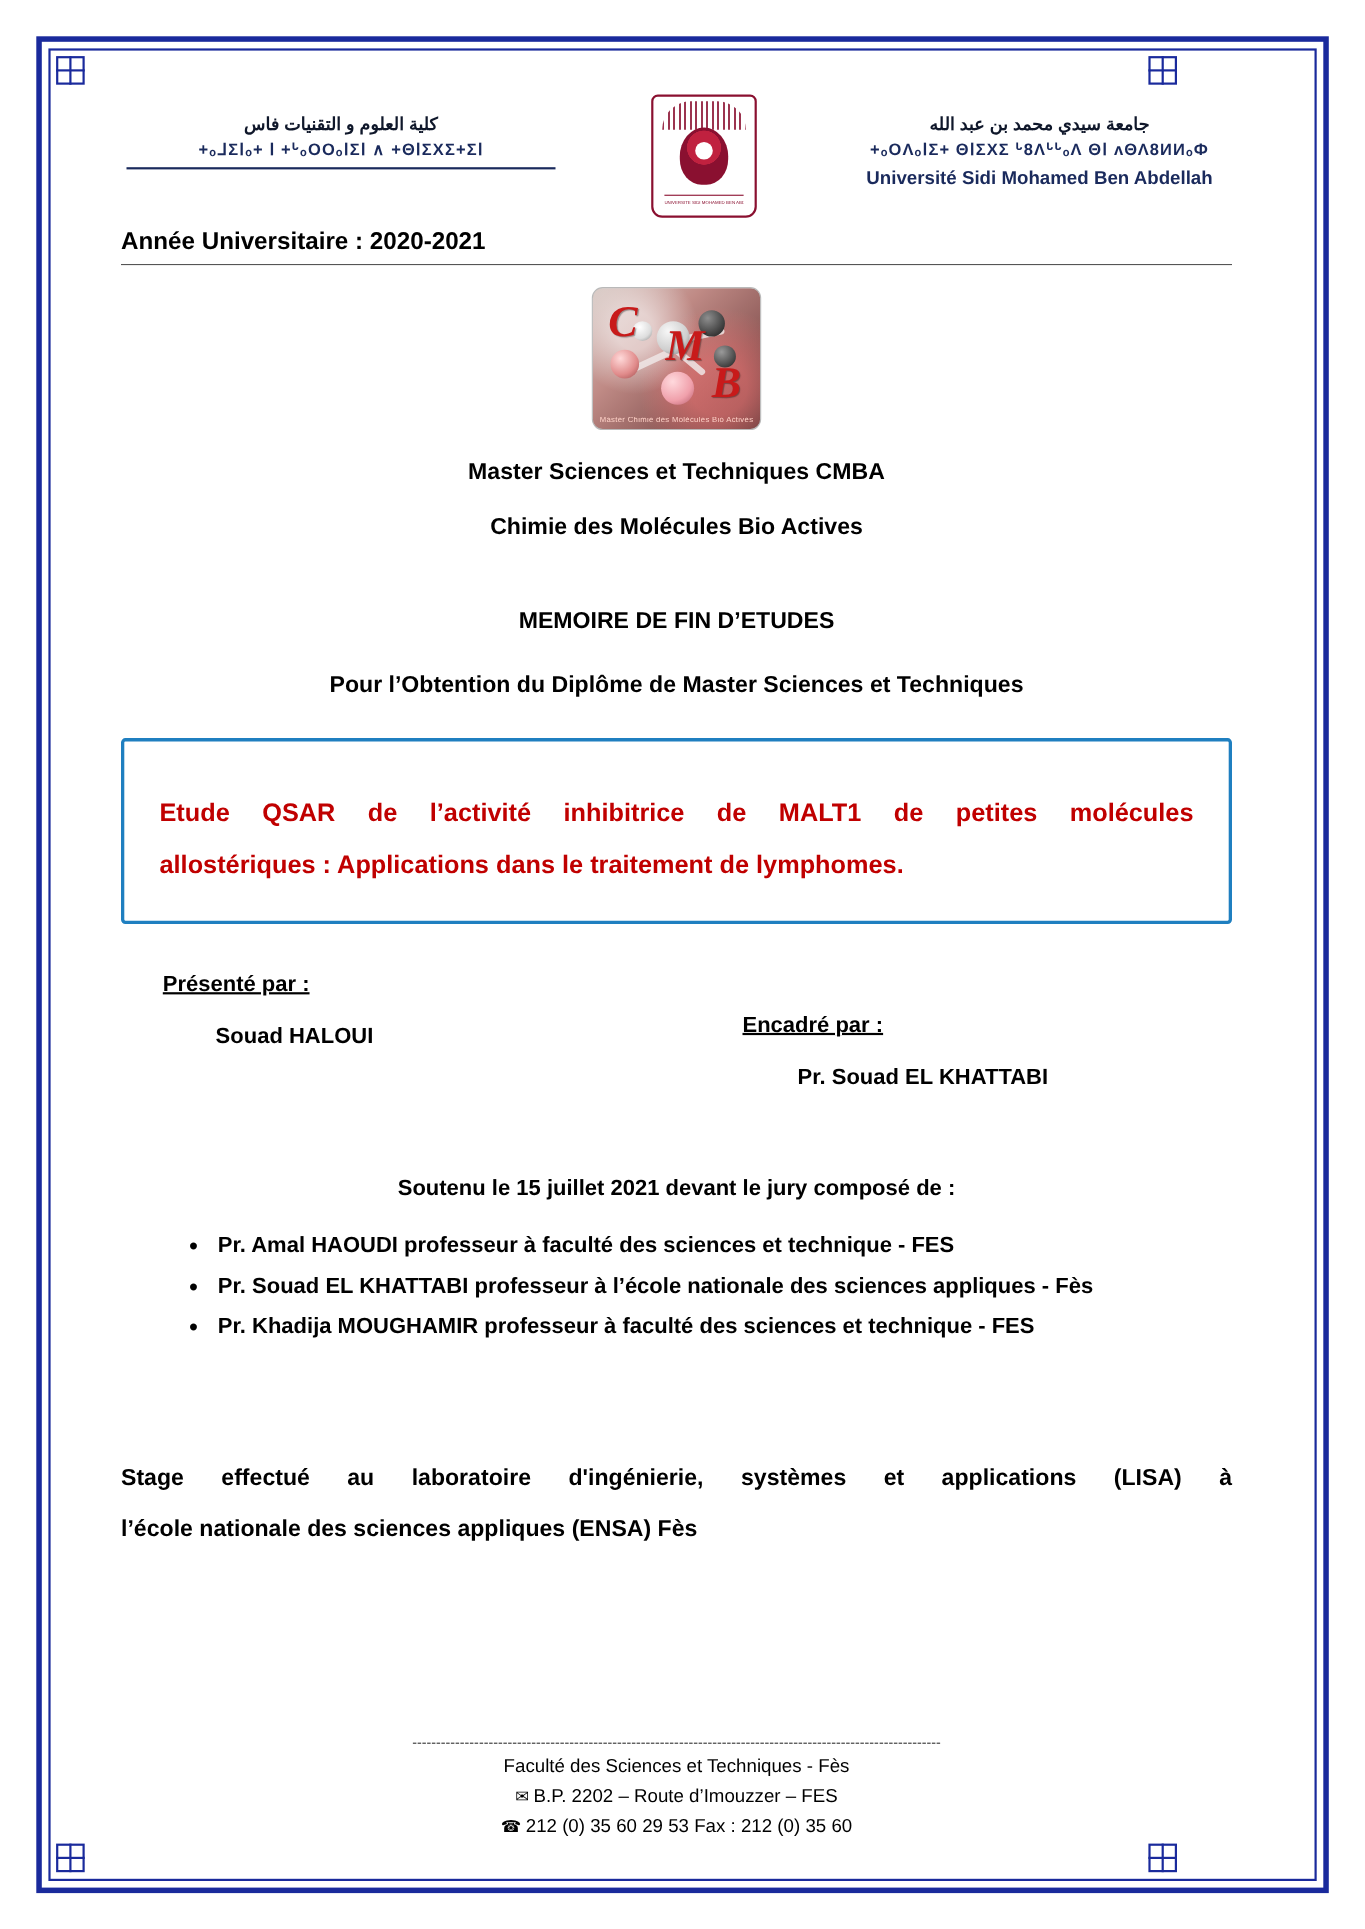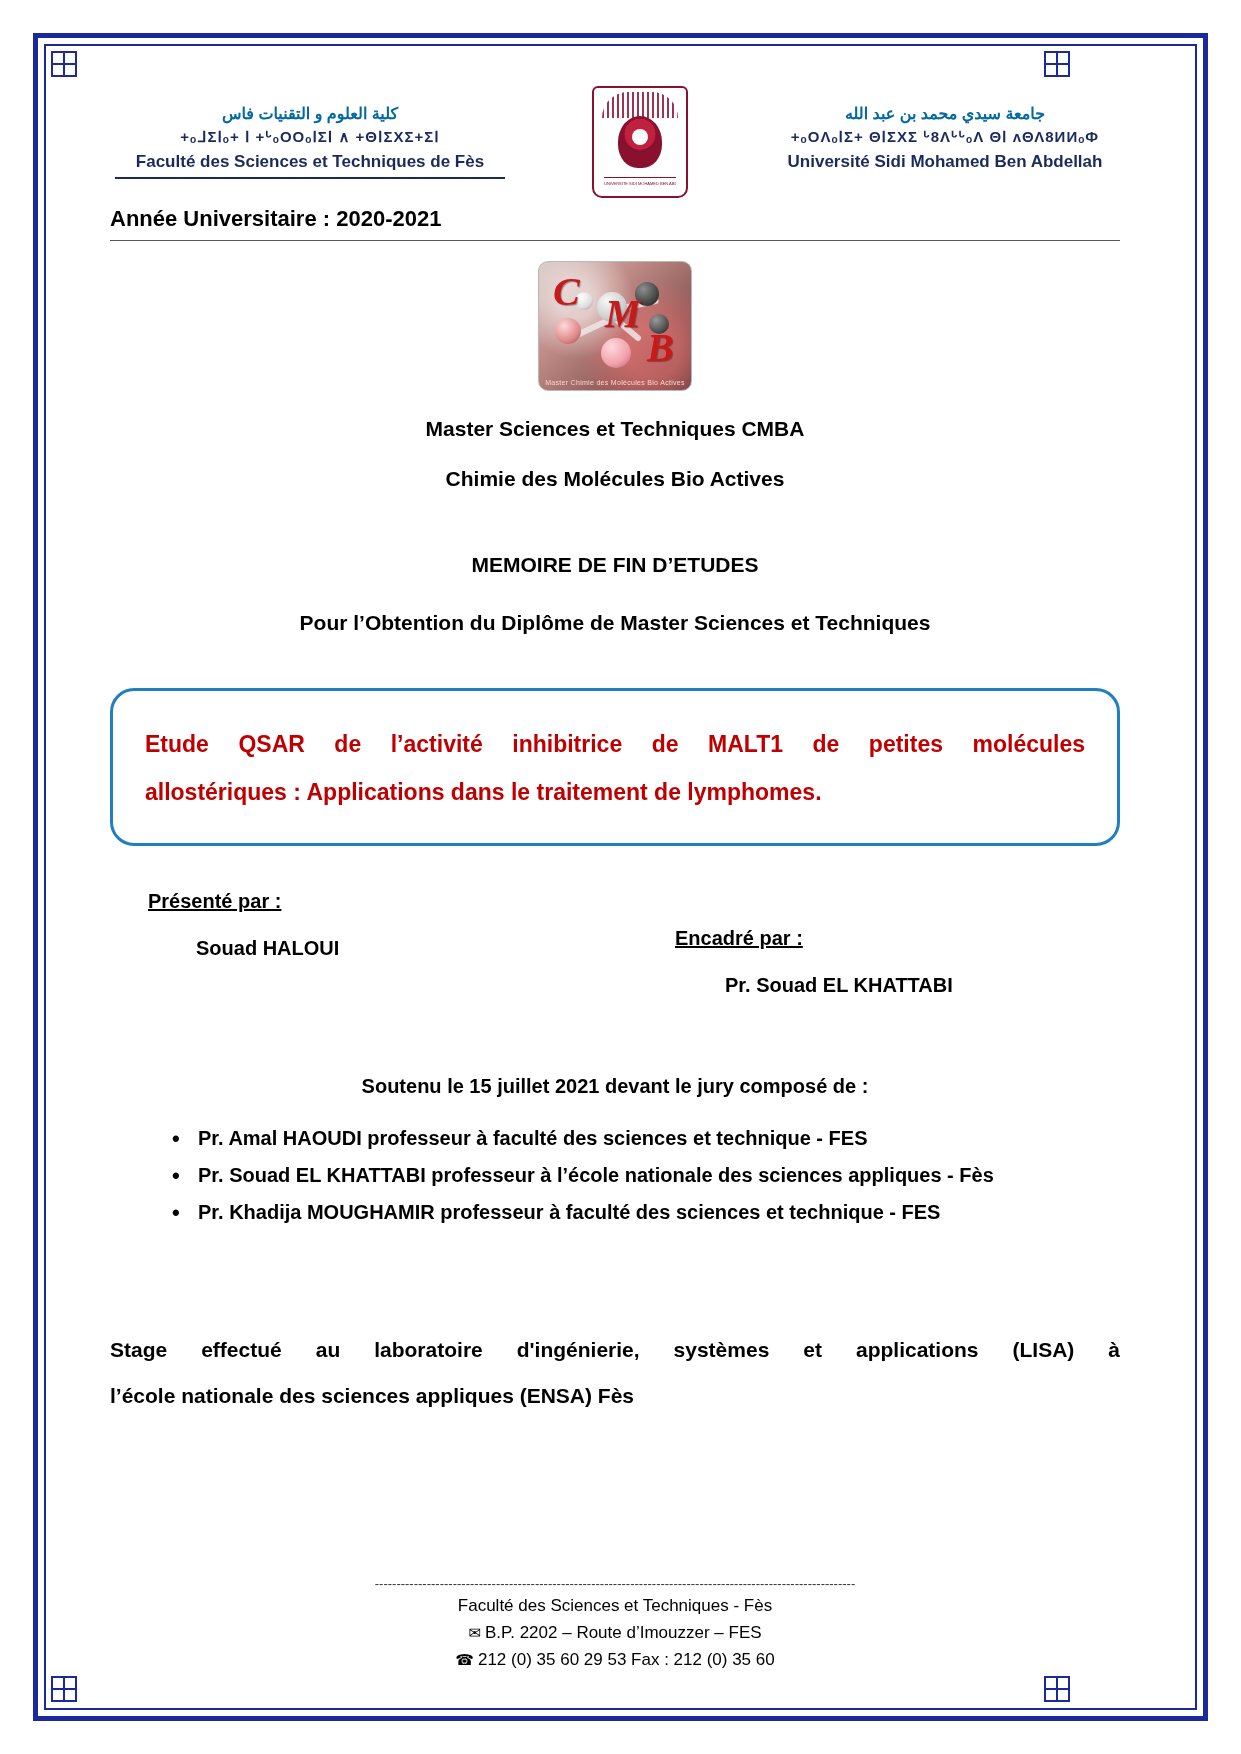--- a/index.html
+++ b/index.html
@@ -89,21 +89,21 @@
     padding-top: 22px;
   }
   .header-right {
     width: 350px;
     text-align: center;
     padding-top: 22px;
   }
   .ar-line {
     font-size: 16px;
     font-weight: bold;
-    color: #0369a1;
+    color: #0f172a;
     letter-spacing: 0.2px;
     line-height: 1.5;
   }
   .tif-line {
     font-size: 15px;
     font-weight: bold;
     color: #1a2a5c;
     letter-spacing: 1px;
     line-height: 1.5;
   }
@@ -262,24 +262,24 @@
     text-align: center;
     font-size: 21px;
     font-weight: bold;
     margin-top: 26px;
   }
   .center-line.gap-lg { margin-top: 34px; }
   .center-line.gap-xl { margin-top: 62px; }
 
   
   .title-box {
-    margin-top: 53px;
+    margin-top: 36px;
     border: 3px solid #1f7fc0;
-    border-radius: 24px;
-    padding: 29px 32px 26px 32px;
+    border-radius: 4px;
+    padding: 40px 32px 26px 32px;
     box-sizing: border-box;
   }
   .title-box p {
     margin: 0;
     color: #c00000;
     font-size: 23px;
     font-weight: bold;
     text-align: justify;
     text-align-last: justify;
     line-height: 2.1;
@@ -385,21 +385,20 @@
 <div class="corner tr"></div>
 <div class="corner bl"></div>
 <div class="corner br"></div>
 
 <div class="content">
 
   <div class="header">
     <div class="header-left">
       <div class="ar-line">كلية العلوم و التقنيات فاس</div>
       <div class="tif-line">+ₒᒧΣⵏₒ+  Ⅰ  +ᒡₒOOₒⅠΣⅠ  ∧  +ΘⅠΣΧΣ+ΣⅠ</div>
-      <div class="fr-line">Faculté des Sciences et Techniques de Fès</div>
       <div class="underline-rule"></div>
     </div>
 
     <div class="emblem">
       <div class="frame"></div>
       <div class="arc"></div>
       <div class="crest"></div>
       <div class="base">UNIVERSITE SIDI MOHAMED BEN ABDELLAH</div>
     </div>
 

